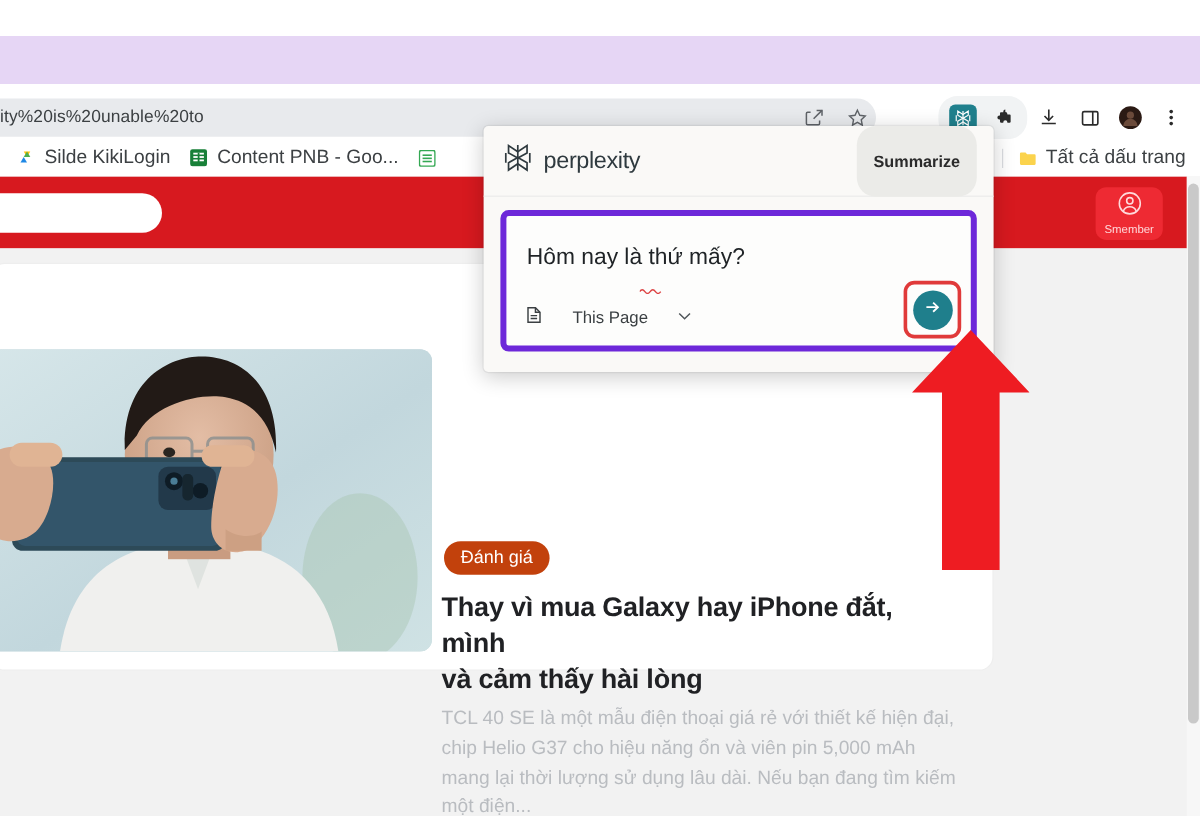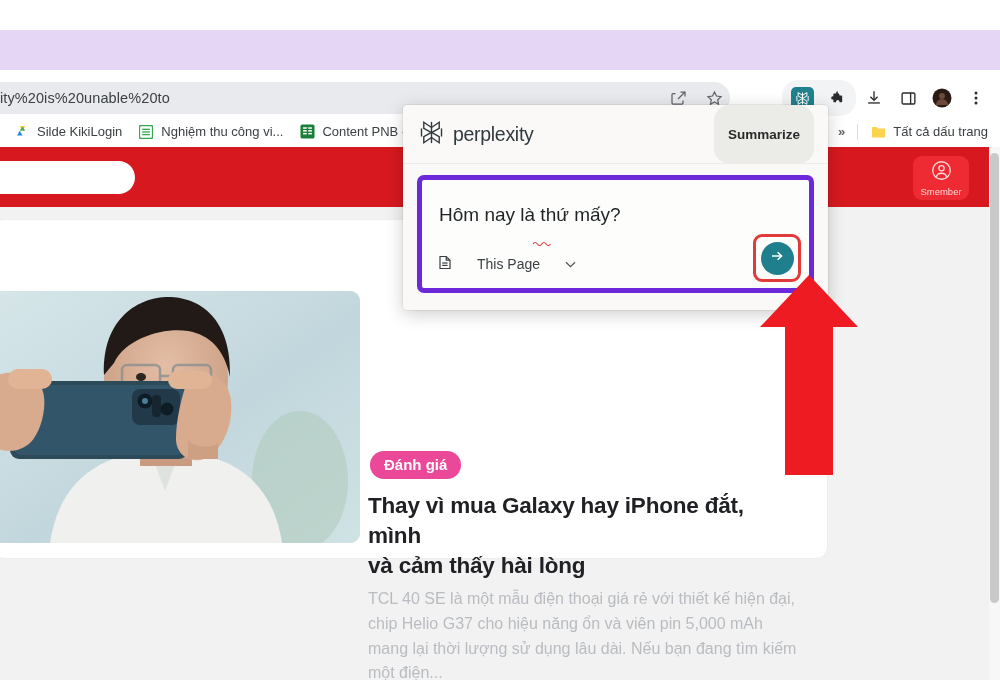--- a/index.html
+++ b/index.html
@@ -52,22 +52,22 @@
   }
   .ext-btn { width: 32px; height: 32px; display: flex; align-items: center; justify-content: center; border-radius: 16px; }
   .ext-pill { display: flex; align-items: center; background: #f1f3f4; border-radius: 16px; padding: 2px 4px; gap: 2px; }
 
   
   .bkbar {
     position: absolute; left: 0; top: 116px; width: 1000px; height: 31px;
     background: #ffffff; display: flex; align-items: center; padding-left: 6px; gap: 0px;
   }
   .bk {
-    display: flex; gap: 7px; padding: 3px 8px; border-radius: 4px;
-    font-size: 13px; color: #3c4043; white-space: nowrap;
+    display: flex; align-items: center; gap: 7px; padding: 3px 8px; border-radius: 4px;
+    font-size: 16px; color: #3c4043; white-space: nowrap;
   }
   .bk-ico { width: 16px; height: 16px; display: flex; align-items: center; justify-content: center; flex: 0 0 16px;}
   .bk-right {
     position: absolute; right: 4px; top: 0; height: 31px; display: flex; align-items: center; gap: 4px;
   }
   .chev-more { color: #5f6368; font-size: 13px; padding: 0 8px; font-weight: bold; }
   .bk-sep { width: 1px; height: 16px; background: #dadce0; }
 
   
   .page { position: absolute; left: 0; top: 147px; width: 1000px; height: 533px; background: #f2f2f2; overflow: hidden; }
@@ -94,21 +94,21 @@
   }
   .hero-photo {
     position: absolute; left: -10px; top: 84px; width: 370px; height: 252px;
     border-radius: 10px; overflow: hidden;
     background: linear-gradient(160deg,#cfe0e4 0%,#bdd2d8 45%,#c9dde0 100%);
   }
   .hero-photo svg { display:block; width: 100%; height: 100%; }
 
   .badge {
     position: absolute; left: 370px; top: 244px; padding: 5px 14px 6px 14px;
-    background: #ec4899; color: #ffffff; font-size: 15px; font-weight: bold;
+    background: #c2410c; color: #ffffff; font-size: 15px; font-weight: normal;
     border-radius: 14px; white-space: nowrap;
   }
   .hero-title {
     position: absolute; left: 368px; top: 284px; width: 430px;
     font-size: 22.5px; font-weight: bold; color: #202124; line-height: 1.33;
     letter-spacing: -.2px;
   }
   .hero-desc {
     position: absolute; left: 368px; top: 380px; width: 435px;
     font-size: 16px; color: #b9bcc0; line-height: 1.55;
@@ -266,31 +266,20 @@
   <div class="bkbar">
     <div class="bk">
       <span class="bk-ico">
         <svg width="15" height="15" viewBox="0 0 24 24">
           <path d="M7.7 3.5h8.6l-4.3 7.4z" fill="#ffc107"></path>
           <path d="M3.3 18.3 7.6 10.9 12 18.3z" fill="#1e88e5"></path>
           <path d="M7.6 10.9 12 3.5l4.4 7.4z" fill="#4caf50"></path>
         </svg>
       </span>
       <span>Silde KikiLogin</span>
-    </div>
-    <div class="bk">
-      <span class="bk-ico">
-        <svg width="14" height="14" viewBox="0 0 16 16">
-            <rect x="0.5" y="0.5" width="15" height="15" rx="2" fill="#fff" stroke="#34a853" stroke-width="1.6"></rect>
-            <rect x="3.6" y="4.2" width="8.8" height="1.5" fill="#34a853"></rect>
-            <rect x="3.6" y="7.2" width="8.8" height="1.5" fill="#34a853"></rect>
-            <rect x="3.6" y="10.2" width="8.8" height="1.5" fill="#34a853"></rect>
-          </svg>
-      </span>
-      <span>Nghiệm thu công vi...</span>
     </div>
     <div class="bk">
       <span class="bk-ico">
         <svg width="15" height="15" viewBox="0 0 16 16">
             <rect x="0.5" y="0.5" width="15" height="15" rx="2" fill="#188038"></rect>
             <rect x="3.3" y="3.5" width="9.4" height="1.6" fill="#fff"></rect>
             <rect x="3.3" y="6.5" width="9.4" height="1.6" fill="#fff"></rect>
             <rect x="3.3" y="9.5" width="9.4" height="1.6" fill="#fff"></rect>
             <rect x="7.2" y="3.5" width="1.6" height="9.6" fill="#188038"></rect>
           </svg>

